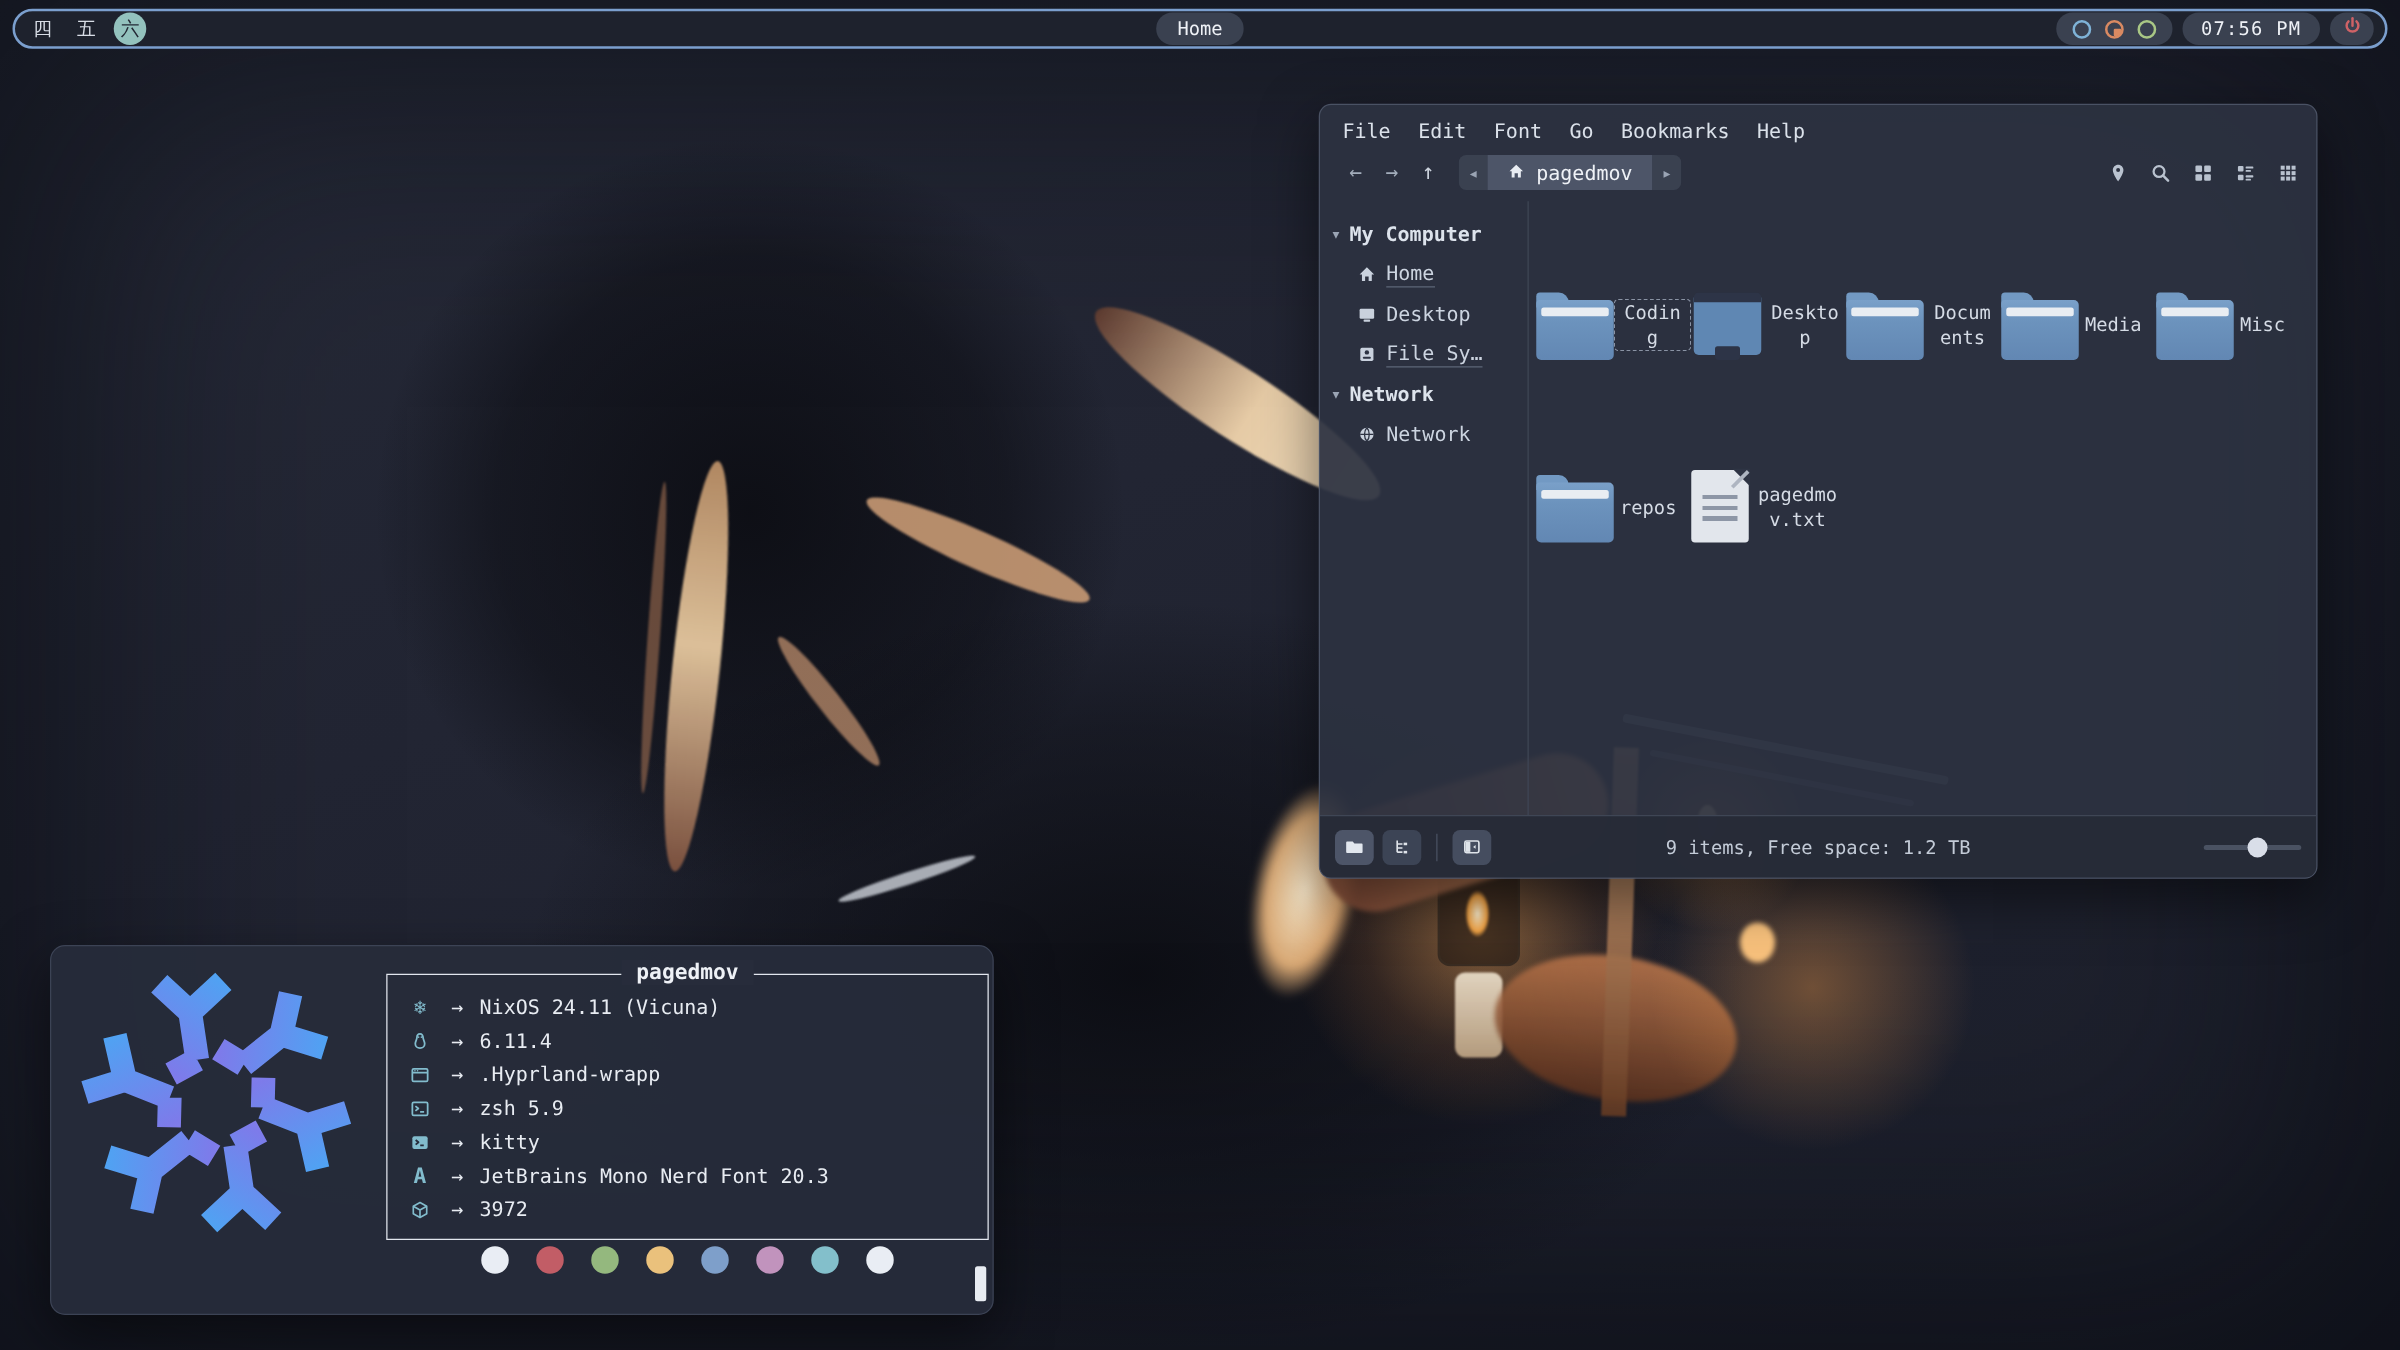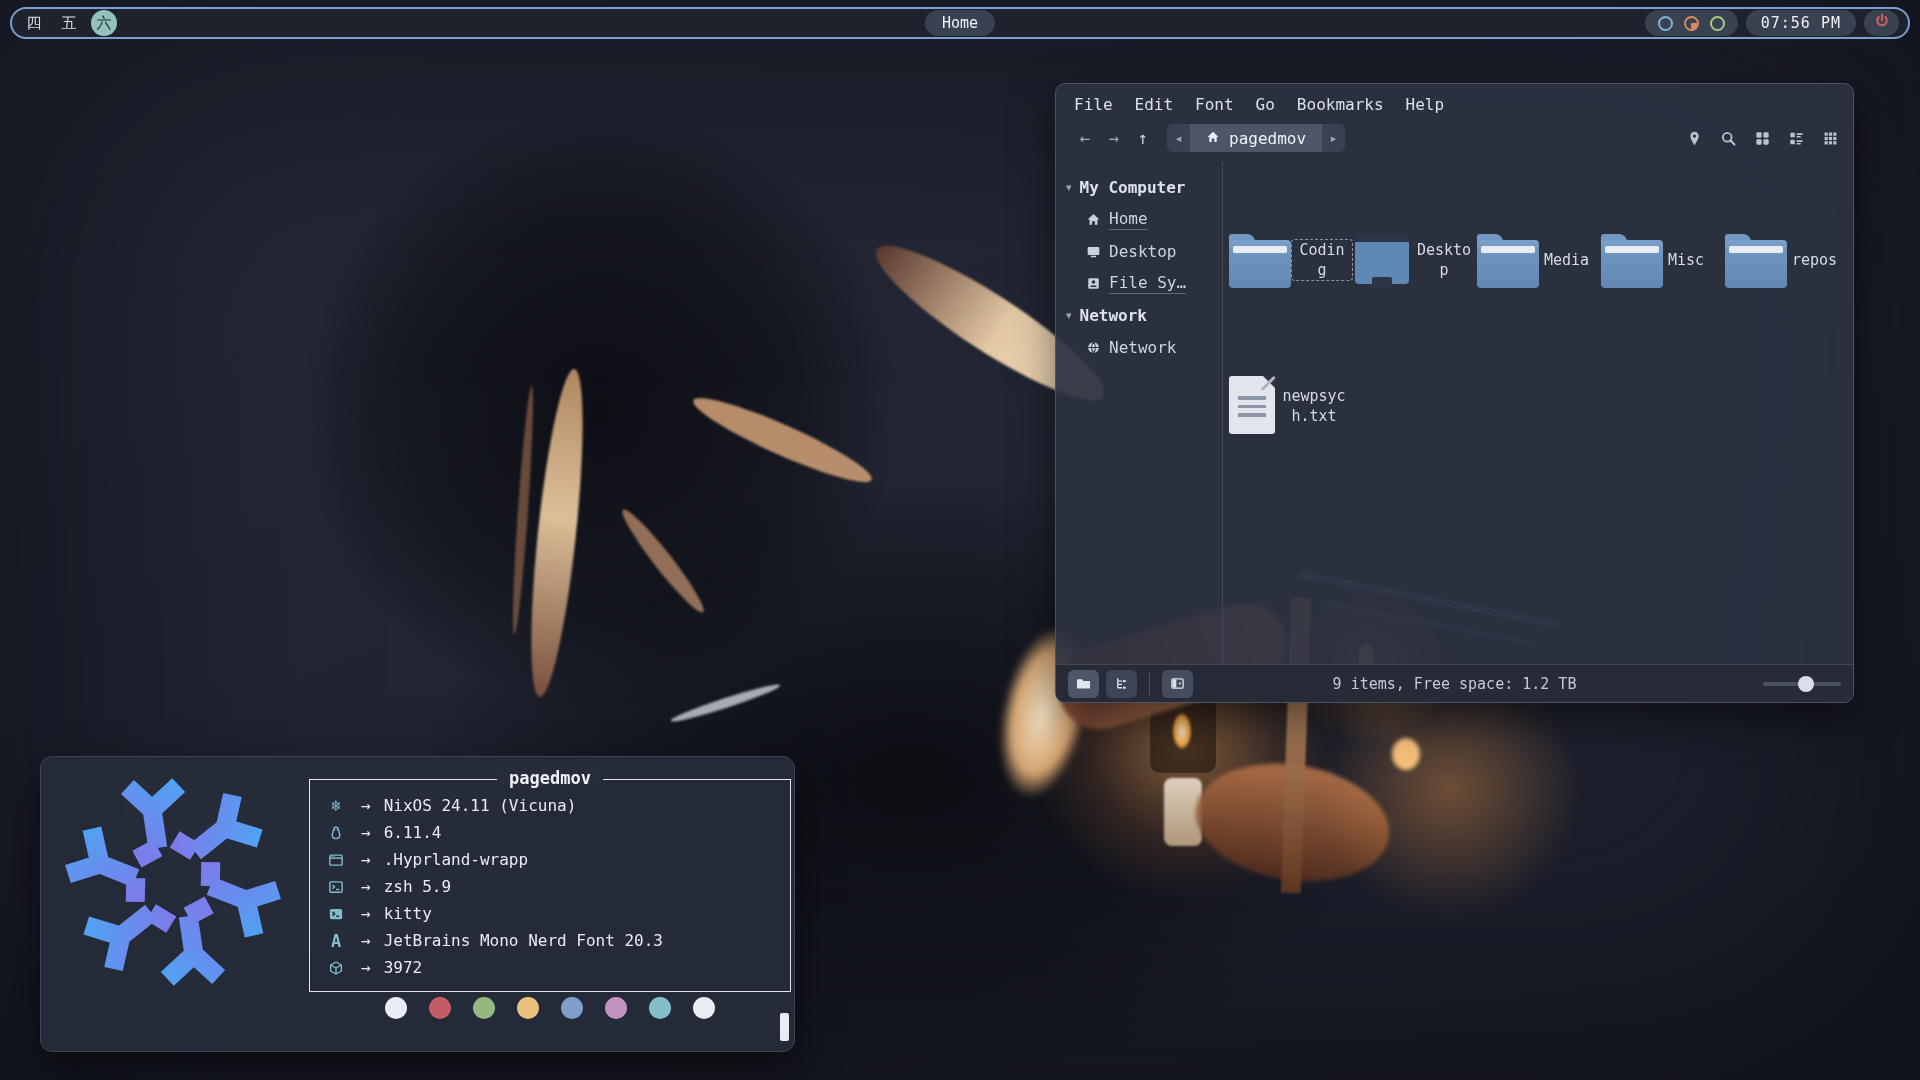--- a/index.html
+++ b/index.html
@@ -116,21 +116,21 @@
   .d-stand { position:absolute; bottom:0; left:50%; transform:translateX(-50%); width:20px; height:11px;
     background:#2d3447; border-radius:2px 2px 3px 3px; }
   .icon-textfile { width:46px; height:58px; position:relative; display:inline-block;
     background:#e2e6ec; border-radius:3px; }
   .tf-fold { position:absolute; top:-1px; right:-1px; width:0; height:0; border-style:solid;
     border-width:0 14px 14px 0; border-color:transparent #2e3444 transparent transparent; }
   .tf-foldline { position:absolute; top:6px; right:-2px; width:18px; height:2.5px; background:#aeb5c1;
     transform:rotate(-45deg); }
   .tf-lines { position:absolute; left:9px; right:9px; top:20px; height:24px;
     background:repeating-linear-gradient(180deg,#8d96a6 0 3.5px,transparent 3.5px 8.5px); }
-  .fm-status { height:38px; background:rgba(38,43,55,.96); border-top:1px solid #3f4655;
+  .fm-status { height:50px; background:rgba(38,43,55,.96); border-top:1px solid #3f4655;
     display:flex; align-items:center; padding:0 12px; gap:7px; position:relative; }
   .st-btn { width:31px; height:28px; border-radius:6px; display:flex; align-items:center;
     justify-content:center; cursor:pointer; }
   .st-btn.b1 { background:#4d5568; }
   .st-btn.b2 { background:#3c4455; }
   .st-btn.b3 { background:#454d5f; }
   .st-sep { width:1px; height:22px; background:#4a5263; margin:0 5px; }
   .st-text { position:absolute; left:50%; transform:translateX(-50%); color:#c3cbd7; font-size:15px; }
   .st-slider { margin-left:auto; width:78px; height:16px; position:relative; display:flex; align-items:center; cursor:pointer; }
   .st-track { width:100%; height:4px; border-radius:2px; background:#4a5262; overflow:hidden; }
@@ -380,54 +380,65 @@
         </div>
         <div class="gi">
           <span class="gi-iconwrap">
             <span class="icon-folder">
               <i class="f-tab"></i>
               <i class="f-body"></i>
               <i class="f-stripe"></i>
             </span>
 
           </span>
-          <span class="gi-label">Media</span>
+          <span class="gi-label">Documents</span>
         </div>
         <div class="gi">
           <span class="gi-iconwrap">
             <span class="icon-folder">
               <i class="f-tab"></i>
               <i class="f-body"></i>
               <i class="f-stripe"></i>
             </span>
 
           </span>
-          <span class="gi-label">Misc</span>
+          <span class="gi-label">Media</span>
         </div>
         <div class="gi">
           <span class="gi-iconwrap">
             <span class="icon-folder">
               <i class="f-tab"></i>
               <i class="f-body"></i>
               <i class="f-stripe"></i>
             </span>
 
           </span>
+          <span class="gi-label">Misc</span>
+        </div>
+        <div class="gi">
+          <span class="gi-iconwrap">
+            <span class="icon-folder">
+              <i class="f-tab"></i>
+              <i class="f-body"></i>
+              <i class="f-stripe"></i>
+            </span>
+
+          </span>
           <span class="gi-label">repos</span>
         </div>
         <div class="gi">
           <span class="gi-iconwrap">
 
             <span class="icon-textfile">
               <i class="tf-fold"></i>
               <i class="tf-foldline"></i>
               <i class="tf-lines"></i>
             </span>
           </span>
-          <span class="gi-label">newpsych.txt</span>
+          <span class="gi-label">pagedmov.txt</span>
         </div>
       </div>
   </div>
   <div class="fm-status">
     <span class="st-btn b1">
       <svg viewBox="0 0 16 16" width="15" height="15">
           <path d="M1.8 3.4 h4.8 l1.4 1.8 h6.2 a0.8 0.8 0 0 1 0.8 0.8 v6.4 a0.8 0.8 0 0 1 -0.8 0.8 h-12.4 a0.8 0.8 0 0 1 -0.8 -0.8 v-8.2 a0.8 0.8 0 0 1 0.8 -0.8 Z" fill="#e2e7ee"></path>
         </svg>
     </span>
     <span class="st-btn b2">

